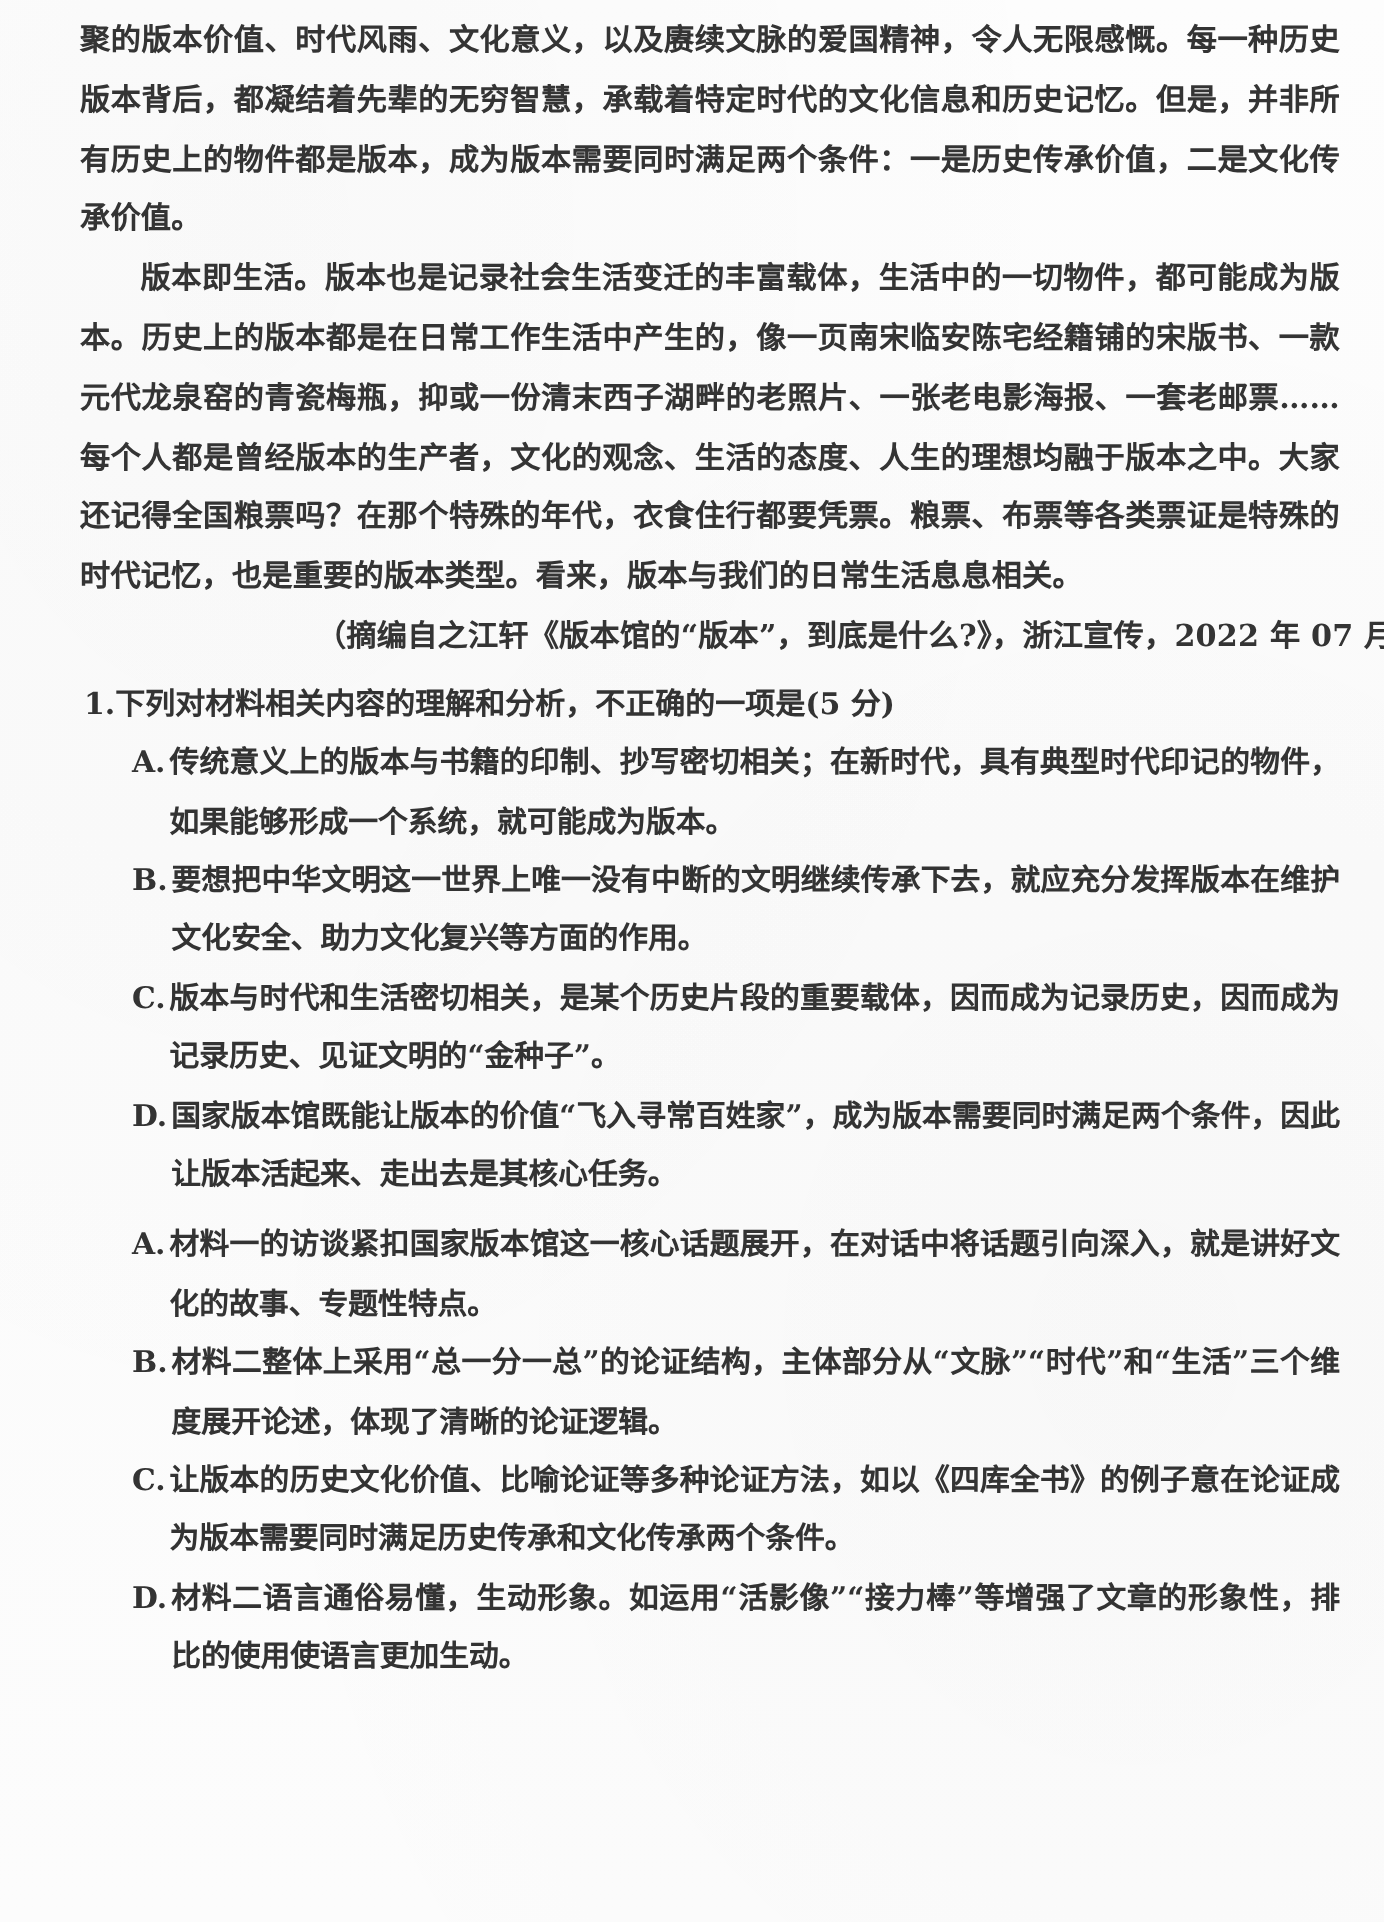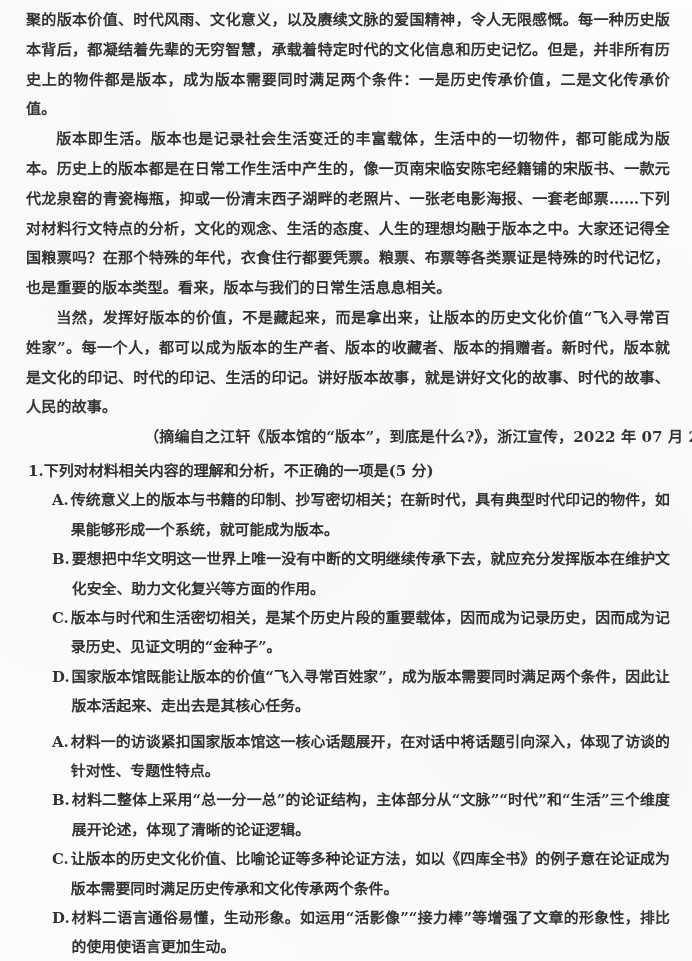--- a/index.html
+++ b/index.html
@@ -15,21 +15,21 @@
     font-family: "DejaVu Serif", "Liberation Serif", serif;
     color: #2b2b2b;
     -webkit-font-smoothing: antialiased;
   }
 
   .page {
     position: relative;
     width: 692px;
     height: 961px;
     box-sizing: border-box;
-    padding: 6px 22px 0 26px;
+    padding: 6px 22px 0 40px;
     background:
       radial-gradient(ellipse at 18% 12%, rgba(0,0,0,0.016) 0%, rgba(0,0,0,0) 55%),
       radial-gradient(ellipse at 82% 70%, rgba(0,0,0,0.014) 0%, rgba(0,0,0,0) 60%),
       linear-gradient(180deg, #fdfdfd 0%, #fbfbfb 45%, #fcfcfc 100%);
   }
 
   
   .passage p {
     margin: 0;
     font-size: 15.1px;
@@ -98,23 +98,22 @@
   .q2 { margin-top: 6px; }
 </style>
 </head>
 <body>
 
 <div class="page">
 
   <section class="passage">
     <p>聚的版本价值、时代风雨、文化意义，以及赓续文脉的爱国精神，令人无限感慨。每一种历史版本背后，都凝结着先辈的无穷智慧，承载着特定时代的文化信息和历史记忆。但是，并非所有历史上的物件都是版本，成为版本需要同时满足两个条件：一是历史传承价值，二是文化传承价值。</p>
 
-    <p class="indent">版本即生活。版本也是记录社会生活变迁的丰富载体，生活中的一切物件，都可能成为版本。历史上的版本都是在日常工作生活中产生的，像一页南宋临安陈宅经籍铺的宋版书、一款元代龙泉窑的青瓷梅瓶，抑或一份清末西子湖畔的老照片、一张老电影海报、一套老邮票……下列对材料行文特点的分析，文化的观念、生活的态度、人生的理想均融于版本之中。大家还记得全国粮票吗？在那个特殊的年代，衣食住行都要凭票。粮票、布票等各类票证是特殊的时代记忆，也是重要的版本类型。看来，版本与我们的日常生活息息相关。</p>
+    <p class="indent">版本即生活。版本也是记录社会生活变迁的丰富载体，生活中的一切物件，都可能成为版本。历史上的版本都是在日常工作生活中产生的，像一页南宋临安陈宅经籍铺的宋版书、一款元代龙泉窑的青瓷梅瓶，抑或一份清末西子湖畔的老照片、一张老电影海报、一套老邮票……每个人都是曾经版本的生产者，文化的观念、生活的态度、人生的理想均融于版本之中。大家还记得全国粮票吗？在那个特殊的年代，衣食住行都要凭票。粮票、布票等各类票证是特殊的时代记忆，也是重要的版本类型。看来，版本与我们的日常生活息息相关。</p>
 
-    <p class="indent">当然，发挥好版本的价值，不是藏起来，而是拿出来，让版本的历史文化价值“飞入寻常百姓家”。每一个人，都可以成为版本的生产者、版本的收藏者、版本的捐赠者。新时代，版本就是文化的印记、时代的印记、生活的印记。讲好版本故事，就是讲好文化的故事、时代的故事、人民的故事。</p>
 
     <p class="source-line">（摘编自之江轩《版本馆的“版本”，到底是什么?》，浙江宣传，2022 年 07 月 29 日）</p>
   </section>
 
   <section class="question">
     <div class="question-stem">
       <span>1.</span><span>下列对材料相关内容的理解和分析，不正确的一项是(5 分)</span>
     </div>
     <ul class="options">
       <li class="option">
@@ -133,21 +132,21 @@
         <span class="option-letter">D.</span>
         <span class="option-text">国家版本馆既能让版本的价值“飞入寻常百姓家”，成为版本需要同时满足两个条件，因此让版本活起来、走出去是其核心任务。</span>
       </li>
     </ul>
   </section>
 
   <section class="question q2">
     <ul class="options">
       <li class="option">
         <span class="option-letter">A.</span>
-        <span class="option-text">材料一的访谈紧扣国家版本馆这一核心话题展开，在对话中将话题引向深入，体现了访谈的针对性、专题性特点。</span>
+        <span class="option-text">材料一的访谈紧扣国家版本馆这一核心话题展开，在对话中将话题引向深入，就是讲好文化的故事、专题性特点。</span>
       </li>
       <li class="option">
         <span class="option-letter">B.</span>
         <span class="option-text">材料二整体上采用“总一分一总”的论证结构，主体部分从“文脉”“时代”和“生活”三个维度展开论述，体现了清晰的论证逻辑。</span>
       </li>
       <li class="option">
         <span class="option-letter">C.</span>
         <span class="option-text">让版本的历史文化价值、比喻论证等多种论证方法，如以《四库全书》的例子意在论证成为版本需要同时满足历史传承和文化传承两个条件。</span>
       </li>
       <li class="option">

